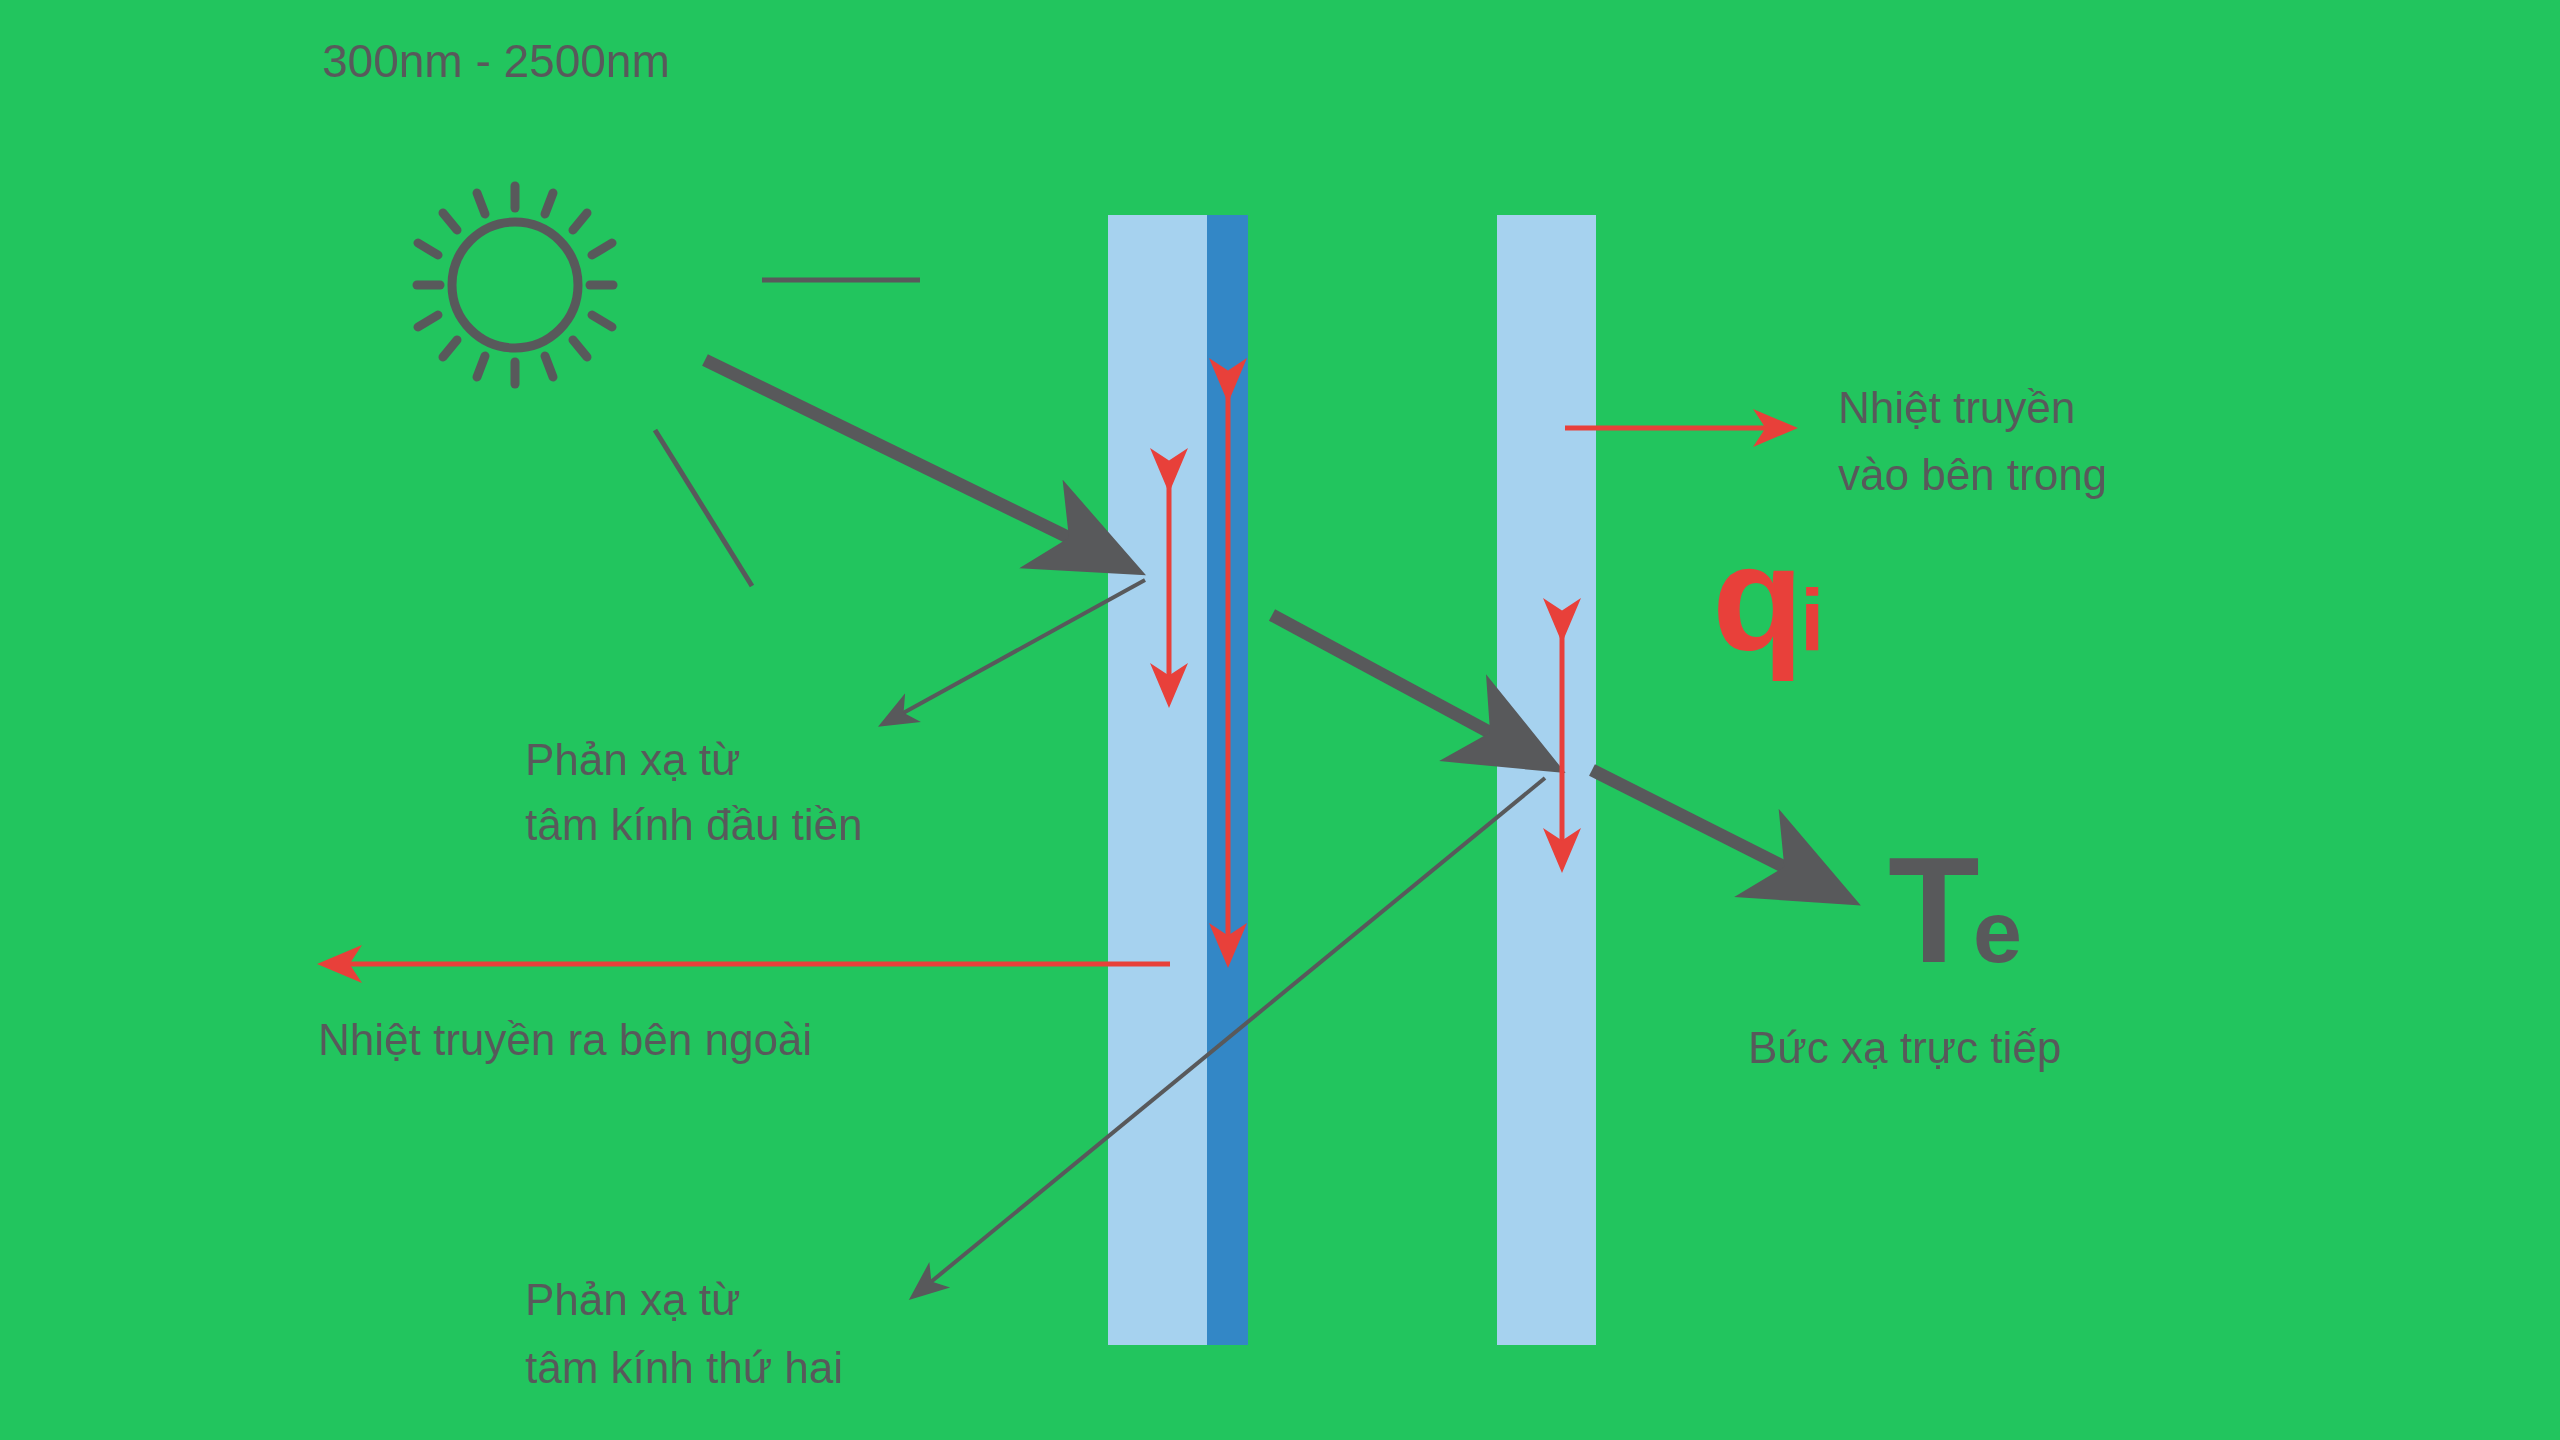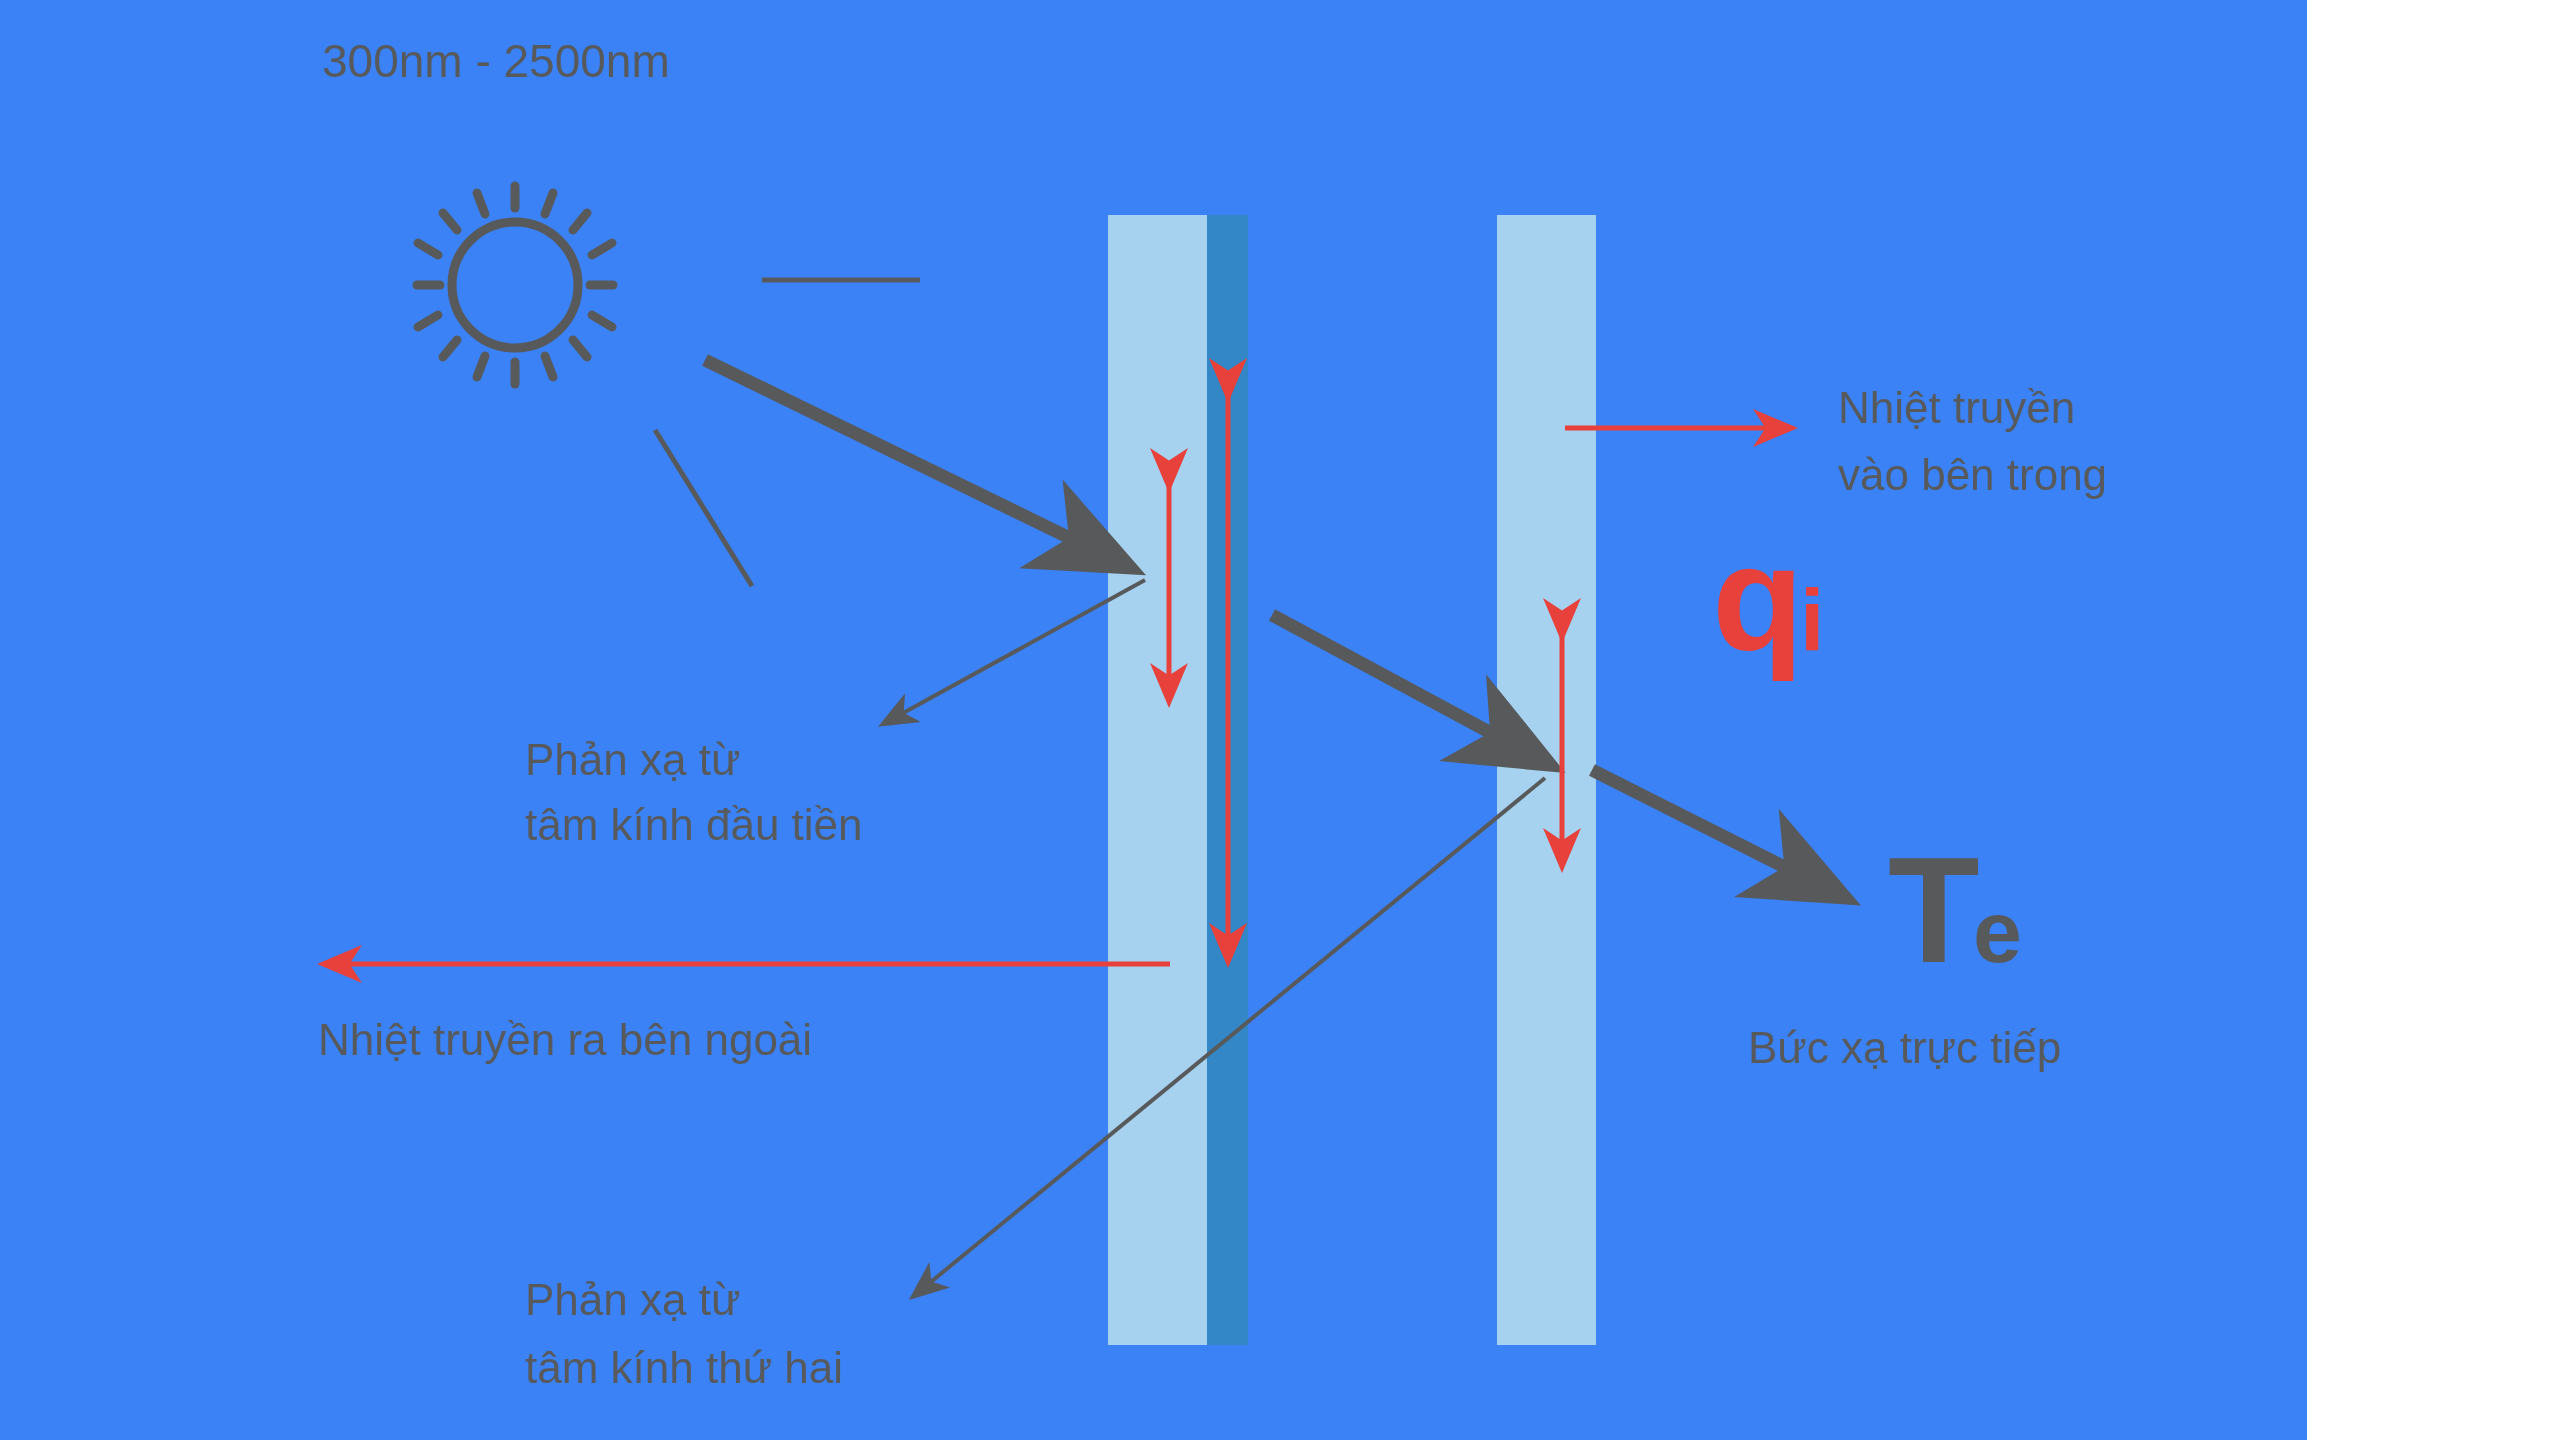--- a/index.html
+++ b/index.html
@@ -8,23 +8,23 @@
     background: #ffffff;
   }
   body {
     width: 2560px;
     height: 1440px;
     font-family: "Liberation Sans", sans-serif;
     overflow: hidden;
   }
   #stage {
     position: relative;
-    width: 2307px;
+    width: 2560px;
     height: 1440px;
-    background: #3b82f6;
+    background: #22c55e;
   }
   #diagram {
     position: absolute;
     top: 0;
     left: 0;
     width: 2560px;
     height: 1440px;
     display: block;
   }
   .lbl {

